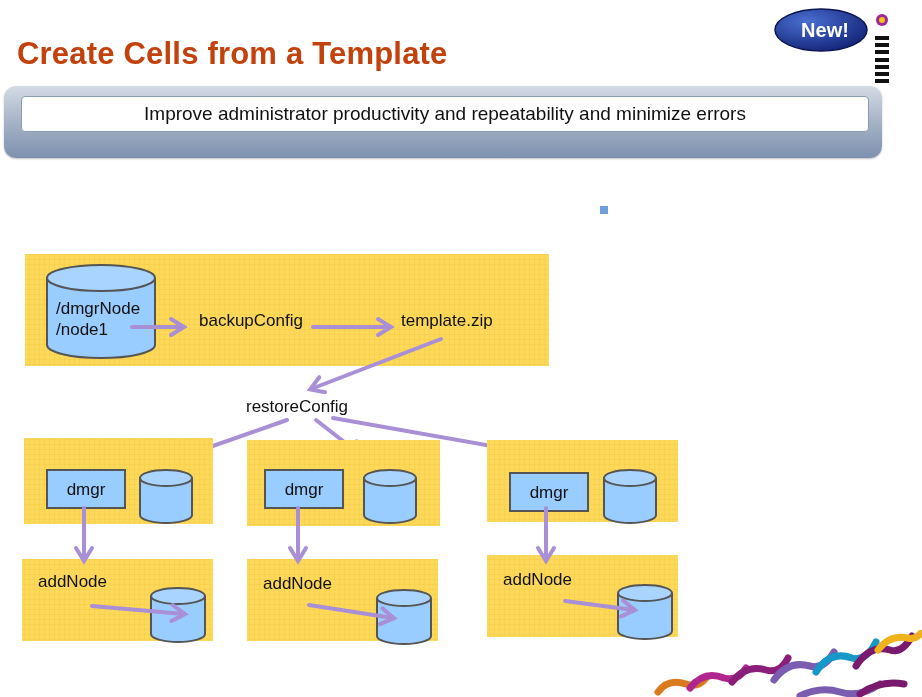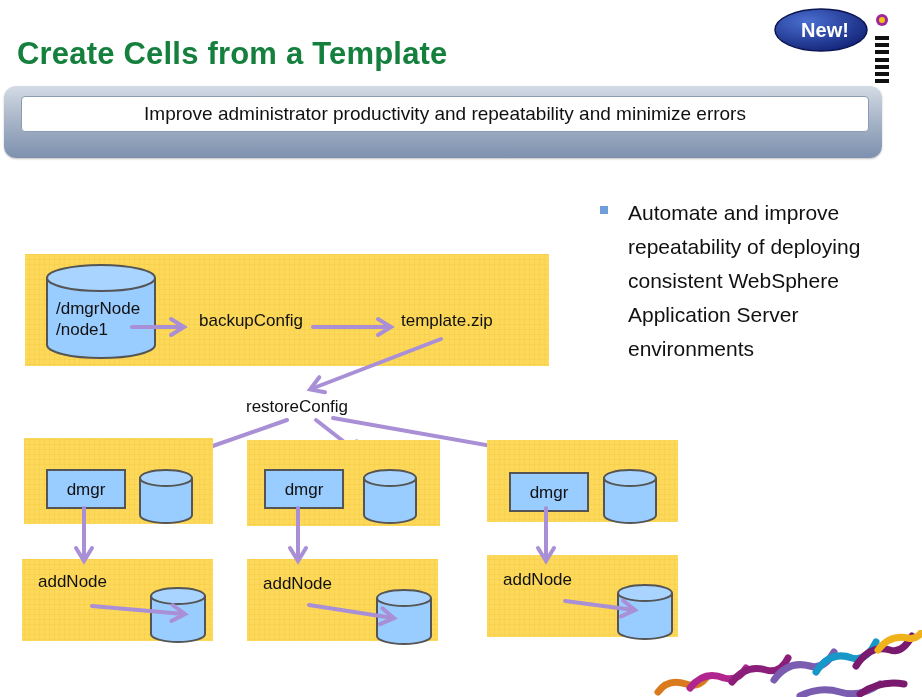--- a/index.html
+++ b/index.html
@@ -1,17 +1,17 @@
 <!DOCTYPE html>
 <html><head>
 <meta charset="utf-8">
 <style>
   html,body{margin:0;padding:0;}
   body{width:922px;height:697px;background:#ffffff;position:relative;overflow:hidden;font-family:"Liberation Sans",sans-serif;}
-  .title{position:absolute;left:17px;top:36px;font-size:31px;font-weight:bold;color:#15803d;letter-spacing:0.2px;}
+  .title{position:absolute;left:17px;top:36px;font-size:31px;font-weight:bold;color:#c2410c;letter-spacing:0.2px;}
   .banner{position:absolute;left:4px;top:86px;width:878px;height:72px;border-radius:12px;
     background:linear-gradient(#d3dbe5 0%,#aab7c9 45%,#7d90ae 100%);box-shadow:0 1px 2px rgba(0,0,0,0.25);}
   .banner-inner{position:absolute;left:17px;top:10px;width:846px;height:34px;background:#fff;border-radius:4px;
     border:1px solid #8d9bb2;display:flex;align-items:center;justify-content:center;font-size:19px;color:#111;}
   .new-badge{position:absolute;left:773px;top:7px;width:96px;height:46px;}
   .ibm-logo{position:absolute;left:870px;top:10px;width:24px;height:76px;}
   .bullets{position:absolute;left:600px;top:196px;width:300px;}
   .bullet{display:flex;}
   .bullet-mark{width:8px;height:8px;background:#6f9fd8;margin-top:10px;margin-right:20px;flex:none;}
   .bullet-text{font-size:21px;line-height:34px;color:#111;}
@@ -47,21 +47,20 @@
   <rect x="5" y="69" width="14" height="4" fill="#111"></rect>
 </svg>
 
 <div class="banner">
   <div class="banner-inner">Improve administrator productivity and repeatability and minimize errors</div>
 </div>
 
 <div class="bullets">
   <div class="bullet">
     <span class="bullet-mark"></span>
-    <span class="bullet-text" style="width:250px;">Automate and improve repeatability of deploying consistent WebSphere Application Server environments</span>
   </div>
 </div>
 
 <svg class="diagram" width="922" height="697">
   <defs>
     <pattern id="grid" width="5" height="5" patternUnits="userSpaceOnUse">
       <rect width="5" height="5" fill="#fcd95a"></rect>
       <path d="M5 0V5M0 5H5" stroke="#f4c940" stroke-width="0.8"></path>
     </pattern>
     <marker id="ah" markerWidth="10" markerHeight="10" refX="7" refY="5" orient="auto" markerUnits="userSpaceOnUse">

